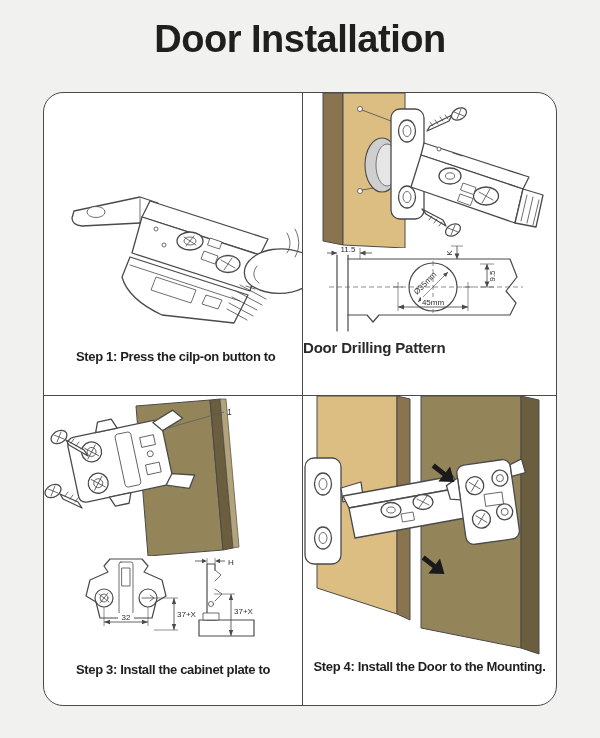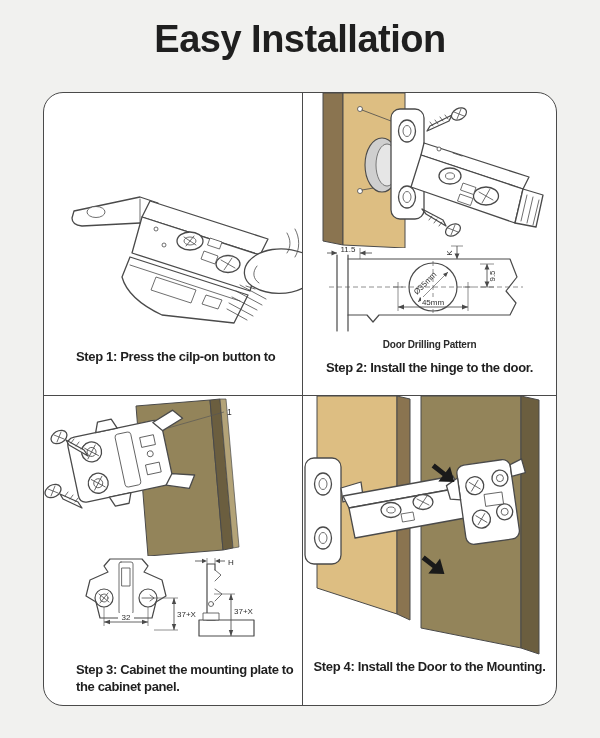--- a/index.html
+++ b/index.html
@@ -18,21 +18,21 @@
          overflow:hidden;display:grid;grid-template-columns:259px 1fr;grid-template-rows:303px 1fr;}
   .q{position:relative;overflow:hidden;}
   .q1{border-right:1.6px solid var(--line);border-bottom:1.6px solid var(--line);}
   .q2{border-bottom:1.6px solid var(--line);}
   .q3{border-right:1.6px solid var(--line);}
   .caption{position:absolute;color:var(--text);font-size:13px;font-weight:600;
            letter-spacing:-.35px;line-height:1.32;}
   .caption .cl{display:block;}
   .cap-left{left:32px;width:232px;}
   .cap-center{left:0;width:100%;text-align:center;white-space:nowrap;}
-  .pattern-label{position:absolute;width:100%;text-align:center;font-size:10px;
+  .pattern-label{position:absolute;width:100%;font-size:15px;
                  font-weight:700;color:#2a2a2a;letter-spacing:-.2px;}
   svg{position:absolute;display:block;}
   .fw{fill:#fff;stroke:var(--line);stroke-width:1.3;stroke-linejoin:round;}
   .ln{fill:none;stroke:var(--line);stroke-width:1.2;stroke-linejoin:round;stroke-linecap:round;}
   .thin{stroke-width:.8;}
   .wood-lf{fill:var(--wood-light-face);stroke:var(--line);stroke-width:1;}
   .wood-le{fill:var(--wood-light-edge);stroke:var(--line);stroke-width:1;}
   .wood-df{fill:var(--wood-dark-face);stroke:var(--line);stroke-width:1;}
   .wood-de{fill:var(--wood-dark-edge);stroke:var(--line);stroke-width:1;}
   .wood-st{fill:var(--wood-strip);stroke:var(--line);stroke-width:.7;}
@@ -42,21 +42,21 @@
   .dash{stroke-dasharray:5 3;}
   .arr{fill:#4a4a4a;stroke:none;}
   .blk{fill:var(--arrow-black);stroke:none;}
   .dimtxt{font-family:"Liberation Sans",sans-serif;font-size:8px;fill:#2e2e2e;}
   .dimtxt-b{font-size:8.5px;}
   .wbg{fill:#fff;stroke:none;}
 </style>
 </head>
 <body>
 
-<div class="title">Easy Installation</div>
+<div class="title">Door Installation</div>
 
 <div class="frame">
 
   <div class="q q1">
     <svg style="left:0;top:40px" width="259" height="210" viewBox="0 0 259 210">
 
       <g>
         <path class="fw" d="M30,78 L96,64 L114,70 L114,84 L96,90 L38,93 Q28,92 28,85 Z"></path>
         <ellipse class="fw thin" cx="52" cy="79" rx="9" ry="5.5"></ellipse>
         <path class="ln thin" d="M96,66 L96,89"></path>
@@ -175,21 +175,20 @@
       <polygon class="arr" points="140,14 137.5,8.5 142.5,8.5"></polygon>
       <text class="dimtxt" text-anchor="middle" x="135" y="8" transform="rotate(-90 135 8)">K</text>
       <path class="ext" d="M163,19 H177 M163,42 H177"></path>
       <path class="dim" d="M170,19 V42"></path>
       <polygon class="arr" points="170,19 167.5,24.5 172.5,24.5"></polygon>
       <polygon class="arr" points="170,42 167.5,36.5 172.5,36.5"></polygon>
       <text class="dimtxt" text-anchor="middle" x="178" y="31" transform="rotate(-90 178 31)">9.5</text>
     </svg>
 
     <div class="pattern-label" style="top:246px">Door Drilling Pattern</div>
-    <div class="caption cap-center" style="top:266px">Step 2: Install the hinge to the door.</div>
   </div>
 
   <div class="q q3">
     <svg style="left:0;top:2px" width="259" height="158" viewBox="0 0 259 158">
       <g>
         <path class="wood-df" d="M92,8 L166,2 L179,152 L104,158 Z"></path>
         <path class="wood-de" d="M166,2 L176,1 L189,150 L179,152 Z"></path>
         <path class="wood-st" d="M176,1 L182,1 L195,149 L189,150 Z"></path>
       </g>
       <g transform="rotate(-12 78 72)">
@@ -264,22 +263,21 @@
       <polygon class="arr" points="153,5 158,2.8 158,7.2"></polygon>
       <text class="dimtxt" x="166" y="9">H</text>
       <path class="ext" d="M152,38 H173"></path>
       <path class="dim" d="M169,38 V80"></path>
       <polygon class="arr" points="169,38 166.8,44 171.2,44"></polygon>
       <polygon class="arr" points="169,80 166.8,74 171.2,74"></polygon>
       <text class="dimtxt" x="172" y="58">37+X</text>
     </svg>
 
     <div class="caption cap-left" style="top:265px">
-      <span class="cl">Step 3: Cabinet the mounting plate to</span>
-      <span class="cl">the cabinet panel.</span>
+      <span class="cl">Step 3: Install the cabinet plate to</span>
     </div>
   </div>
 
   <div class="q q4">
     <svg style="left:0;top:0" width="253" height="260" viewBox="0 0 253 260">
       <g>
         <path class="wood-lf" d="M14,0 H94 V218 L14,192 Z"></path>
         <path class="wood-le" d="M94,0 L107,3 V224 L94,218 Z"></path>
       </g>
       <g>

